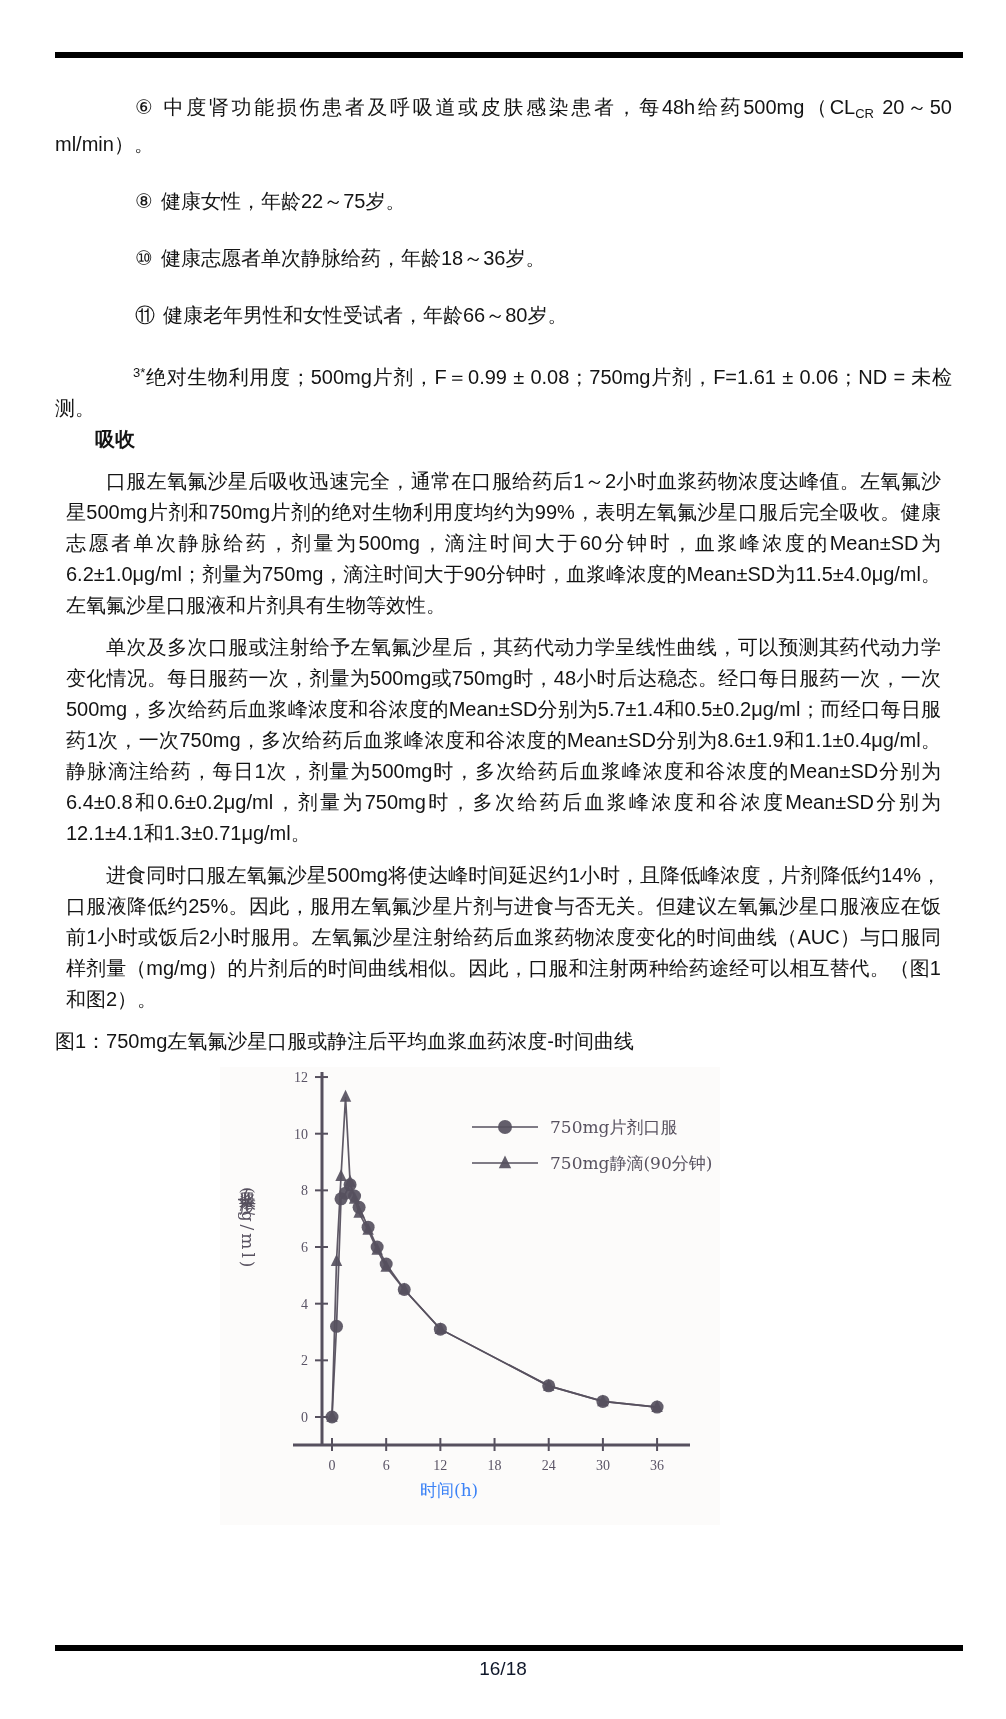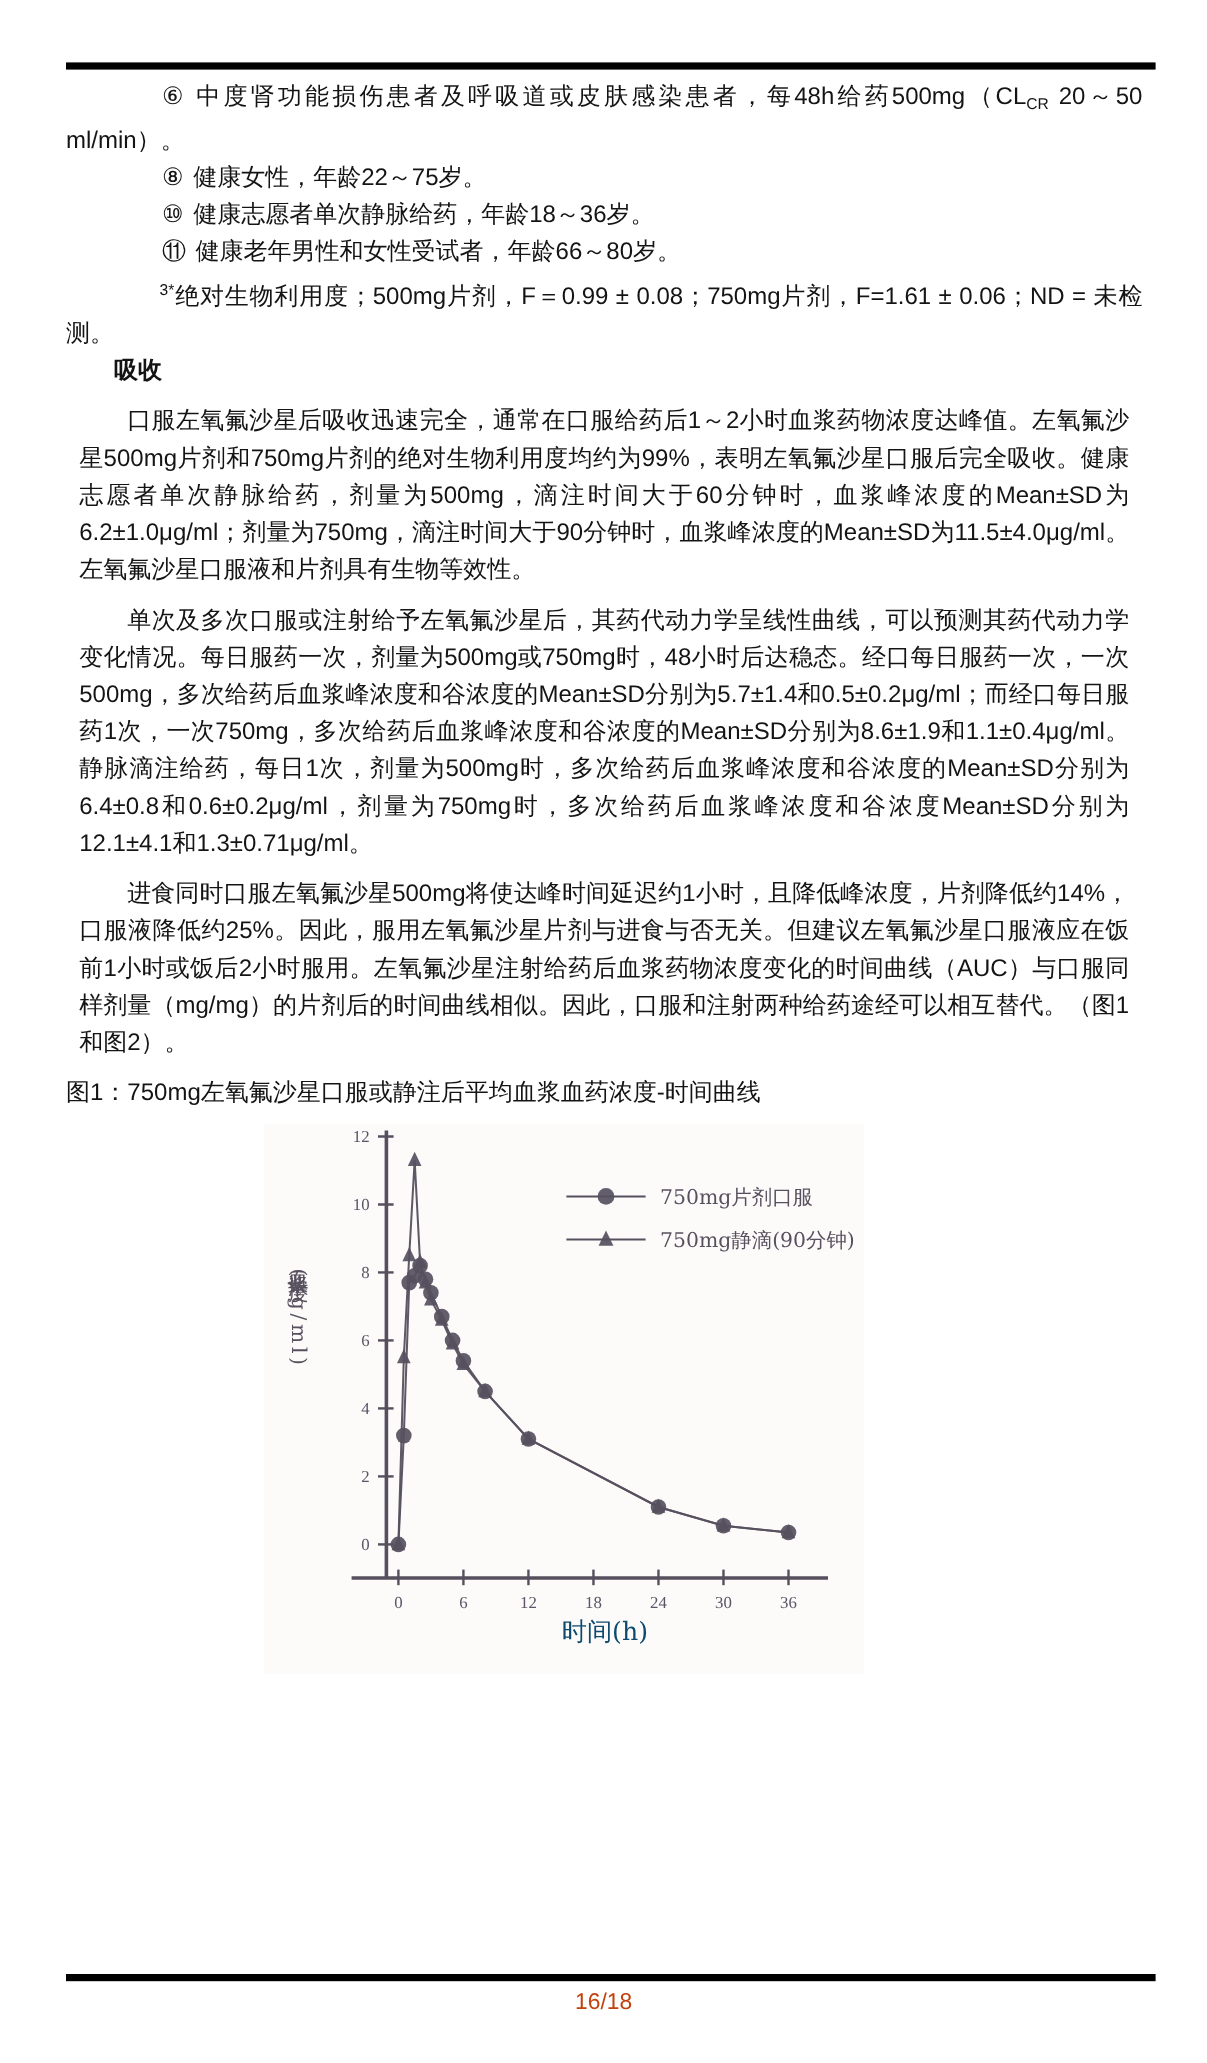--- a/index.html
+++ b/index.html
@@ -13,21 +13,21 @@
     overflow:hidden;
   }
   .rule{position:absolute;left:55px;width:908px;height:6px;background:#000;}
   .rule.top{top:52px;}
   .rule.bottom{top:1645px;}
   .content{
     position:absolute;top:66px;left:55px;width:897px;
     font-size:20px;line-height:31px;
     text-align:justify;
   }
-  .li{text-indent:80px;}
+  .li{text-indent:80px;margin-top:26px;}
   .li .num{margin-right:8px;}
   .li.footnote{text-indent:78px;}
   sub.cl{font-size:13px;vertical-align:-4px;}
   sup.fn{font-size:13px;vertical-align:7px;}
   .heading{font-weight:bold;text-indent:40px;}
   p.body{margin:11px;text-indent:40px;}
   .caption{text-indent:0;}
   figure.fig{
     margin:10px 0 0 165px;
     position:relative;
@@ -35,30 +35,30 @@
     background:#fcfbfa;
   }
   .ylabel{
     position:absolute;left:12px;top:108px;
     writing-mode:vertical-rl;text-orientation:mixed;
     font-family:"DejaVu Serif",serif;
     font-size:17px;letter-spacing:3px;color:#57515f;
   }
   .xlabel{
     position:absolute;left:200px;top:408px;width:120px;
-    text-align:right;
+    text-align:left;
     font-family:"DejaVu Serif",serif;
-    font-size:21px;color:#0c4a6e;
+    font-size:17px;color:#3b82f6;
   }
   #chart-svg{position:absolute;left:0;top:0;}
   #chart-svg text.tick{font-family:"Liberation Serif","DejaVu Serif",serif;font-size:14px;fill:#5a5466;}
   #chart-svg text.legend{font-family:"DejaVu Serif",serif;font-size:17px;fill:#57515f;}
   .pagenum{
     position:absolute;top:1658px;left:0;width:100%;
-    text-align:center;font-size:19px;color:#c2410c;
+    text-align:center;font-size:19px;color:#0f172a;
   }
 </style>
 </head>
 <body>
 
 <div class="page">
   <div class="rule top"></div>
 
   <div class="content">
 

